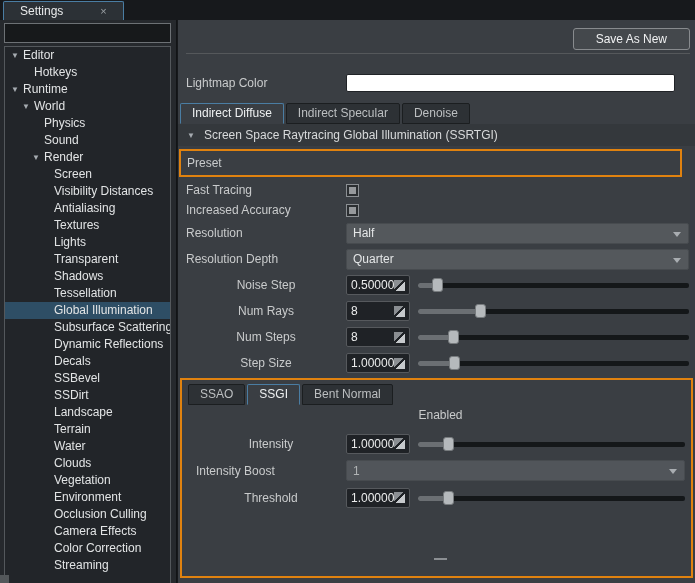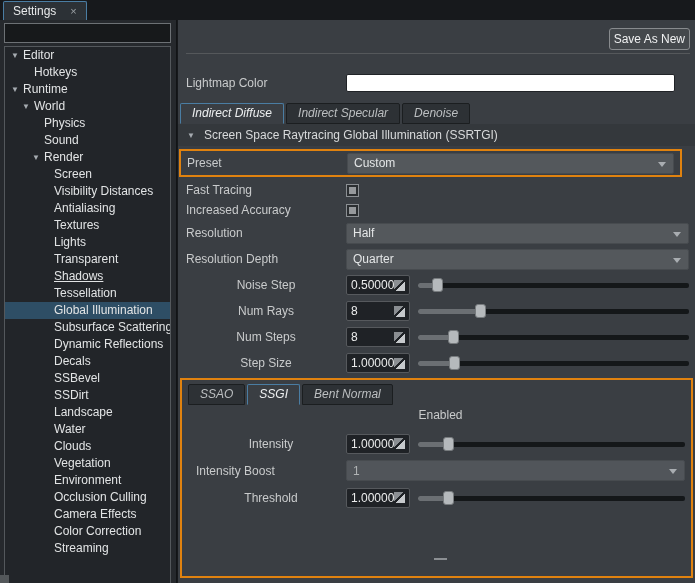--- a/index.html
+++ b/index.html
@@ -3,48 +3,48 @@
 <meta charset="utf-8">
 <style>
   * { box-sizing: border-box; margin: 0; padding: 0; }
   html,body { background:#101214; }
   body { font-family:"Liberation Sans", sans-serif; font-size:12px; }
   #app { position:relative; width:695px; height:583px; background:#17191c; overflow:hidden; }
 
   
   .tabstrip { position:absolute; top:0; left:0; right:0; height:20px; background:#17191c; }
   .doc-tab { position:absolute; left:3px; top:1px; height:19px; display:flex; align-items:center;
-             padding:0 9px; background:#2c3136; color:#e8eaeb;
-             border:1px solid #4a7da3; border-bottom:none; border-radius:2px 2px 0 0; }
+             padding:0 16px; background:#2c3136; color:#e8eaeb;
+             border:1px solid #4a7da3; border-bottom:none; border-radius:2px 2px 0 0;gap:23px; }
   .doc-tab .close { margin-left:14px; color:#9aa0a4; font-size:11px; line-height:1; }
 
   
   .sidebar { position:absolute; top:20px; left:0; width:177px; bottom:0; background:#26292d;
              border-right:1px solid #121416; }
   .search { position:absolute; top:3px; left:4px; right:5px; height:20px; background:#17191b;
             border:1px solid #6d7175; color:#e2e4e5; padding:0 4px; font-family:inherit; font-size:12px; outline:none; }
   .treepanel { position:absolute; top:26px; left:4px; right:5px; bottom:0;
                background:#222529; border:1px solid #54585c; border-bottom:none; overflow:hidden; }
   .trow { height:17px; line-height:17px; color:#e2e4e5; white-space:nowrap; cursor:default; position:relative; }
   .trow.sel { background:#2e4e65; }
   .trow .tw { position:absolute; top:0; width:10px; text-align:center; color:#a6abb0; font-size:8px; line-height:17px; }
   .grip { position:absolute; left:0; bottom:0; width:9px; height:8px; background:#53575a; }
 
   
   .main { position:absolute; top:20px; left:178px; right:0; bottom:0; background:#3a3e43; }
-  .btn-save { position:absolute; top:8px; right:5px; padding:3px 4px; background:#44484c;
+  .btn-save { position:absolute; top:8px; right:5px; padding:3px 22px; background:#44484c;
               border:1px solid #888b8e; border-radius:3px; color:#f0f1f2; font-size:12px; }
   .hr { position:absolute; top:33px; left:8px; right:5px; height:1px; background:#55585b; }
   .lm-row { position:absolute; top:54px; left:8px; right:20px; height:18px; display:flex; align-items:center; }
   .lm-row .lbl { flex:0 0 160px; color:#c9cbcc; }
   .swatch { flex:1; height:18px; border-radius:2px; border:1px solid #202327; }
 
   .tabs { position:absolute; top:83px; left:2px; right:0; height:21px; display:flex; }
   .tab { height:21px; padding:0 11px; line-height:19px; background:#2d3135; color:#bcbfc1;
-         border:1px solid #1b1e20; margin-right:2px; border-radius:2px 2px 0 0;font-style:italic; }
+         border:1px solid #1b1e20; margin-right:2px; border-radius:2px 2px 0 0; }
   .tab.active { background:#3a3e43; color:#eef0f1; border-color:#4a7da3; border-bottom-color:#3a3e43; }
 
   .sect-hdr { position:absolute; top:104px; left:0; right:0; height:22px; background:#34383c;
               display:flex; align-items:center; padding-left:9px; color:#d8dadb; }
   .sect-hdr .tw { color:#a6abb0; font-size:8px; margin-right:9px; }
 
   .rows { position:absolute; top:129px; left:0; right:0; bottom:0; display:flex; flex-direction:column; }
   .row { display:flex; align-items:center; padding-left:8px; padding-right:6px; }
   .row .lbl { flex:0 0 160px; color:#c9cbcc; white-space:nowrap; }
   .row.h-dd { height:26px; } .row.h-cb { height:20px; } .row.h-ns { height:26px;text-align:center; }
@@ -98,29 +98,30 @@
         <div class="trow"><span class="tw" style="left: 16px;">▼</span><span style="padding-left: 29px; display: inline-block;">World</span></div>
         <div class="trow"><span style="padding-left: 39px; display: inline-block;">Physics</span></div>
         <div class="trow"><span style="padding-left: 39px; display: inline-block;">Sound</span></div>
         <div class="trow"><span class="tw" style="left: 26px;">▼</span><span style="padding-left: 39px; display: inline-block;">Render</span></div>
         <div class="trow"><span style="padding-left: 49px; display: inline-block;">Screen</span></div>
         <div class="trow"><span style="padding-left: 49px; display: inline-block;">Visibility Distances</span></div>
         <div class="trow"><span style="padding-left: 49px; display: inline-block;">Antialiasing</span></div>
         <div class="trow"><span style="padding-left: 49px; display: inline-block;">Textures</span></div>
         <div class="trow"><span style="padding-left: 49px; display: inline-block;">Lights</span></div>
         <div class="trow"><span style="padding-left: 49px; display: inline-block;">Transparent</span></div>
-        <div class="trow"><span style="padding-left: 49px; display: inline-block; text-decoration: underline;">Shadows</span></div>
+        <div class="trow"><span style="padding-left: 49px; display: inline-block;">Shadows</span></div>
         <div class="trow"><span style="padding-left: 49px; display: inline-block;">Tessellation</span></div>
         <div class="trow sel"><span style="padding-left: 49px; display: inline-block;">Global Illumination</span></div>
         <div class="trow"><span style="padding-left: 49px; display: inline-block;">Subsurface Scattering</span></div>
         <div class="trow"><span style="padding-left: 49px; display: inline-block;">Dynamic Reflections</span></div>
         <div class="trow"><span style="padding-left: 49px; display: inline-block;">Decals</span></div>
         <div class="trow"><span style="padding-left: 49px; display: inline-block;">SSBevel</span></div>
         <div class="trow"><span style="padding-left: 49px; display: inline-block;">SSDirt</span></div>
         <div class="trow"><span style="padding-left: 49px; display: inline-block;">Landscape</span></div>
+        <div class="trow"><span style="padding-left: 49px; display: inline-block;">Terrain</span></div>
         <div class="trow"><span style="padding-left: 49px; display: inline-block;">Water</span></div>
         <div class="trow"><span style="padding-left: 49px; display: inline-block;">Clouds</span></div>
         <div class="trow"><span style="padding-left: 49px; display: inline-block;">Vegetation</span></div>
         <div class="trow"><span style="padding-left: 49px; display: inline-block;">Environment</span></div>
         <div class="trow"><span style="padding-left: 49px; display: inline-block;">Occlusion Culling</span></div>
         <div class="trow"><span style="padding-left: 49px; display: inline-block;">Camera Effects</span></div>
         <div class="trow"><span style="padding-left: 49px; display: inline-block;">Color Correction</span></div>
         <div class="trow"><span style="padding-left: 49px; display: inline-block;">Streaming</span></div>
       </div>
     <div class="grip"></div>
@@ -142,24 +143,20 @@
       </div>
 
     <div class="sect-hdr">
       <span class="tw">▼</span>
       <span>Screen Space Raytracing Global Illumination (SSRTGI)</span>
     </div>
 
     <div class="rows" id="rows-outer">
         <div class="row h-dd hl">
           <span class="lbl">Preset</span>
-          <div class="dd">
-            <span>Custom</span>
-            <span class="chev"></span>
-          </div>
         </div>
         <div class="row h-cb">
           <span class="lbl">Fast Tracing</span>
           <div class="cb mixed"></div>
         </div>
         <div class="row h-cb">
           <span class="lbl">Increased Accuracy</span>
           <div class="cb mixed"></div>
         </div>
         <div class="row h-dd">

